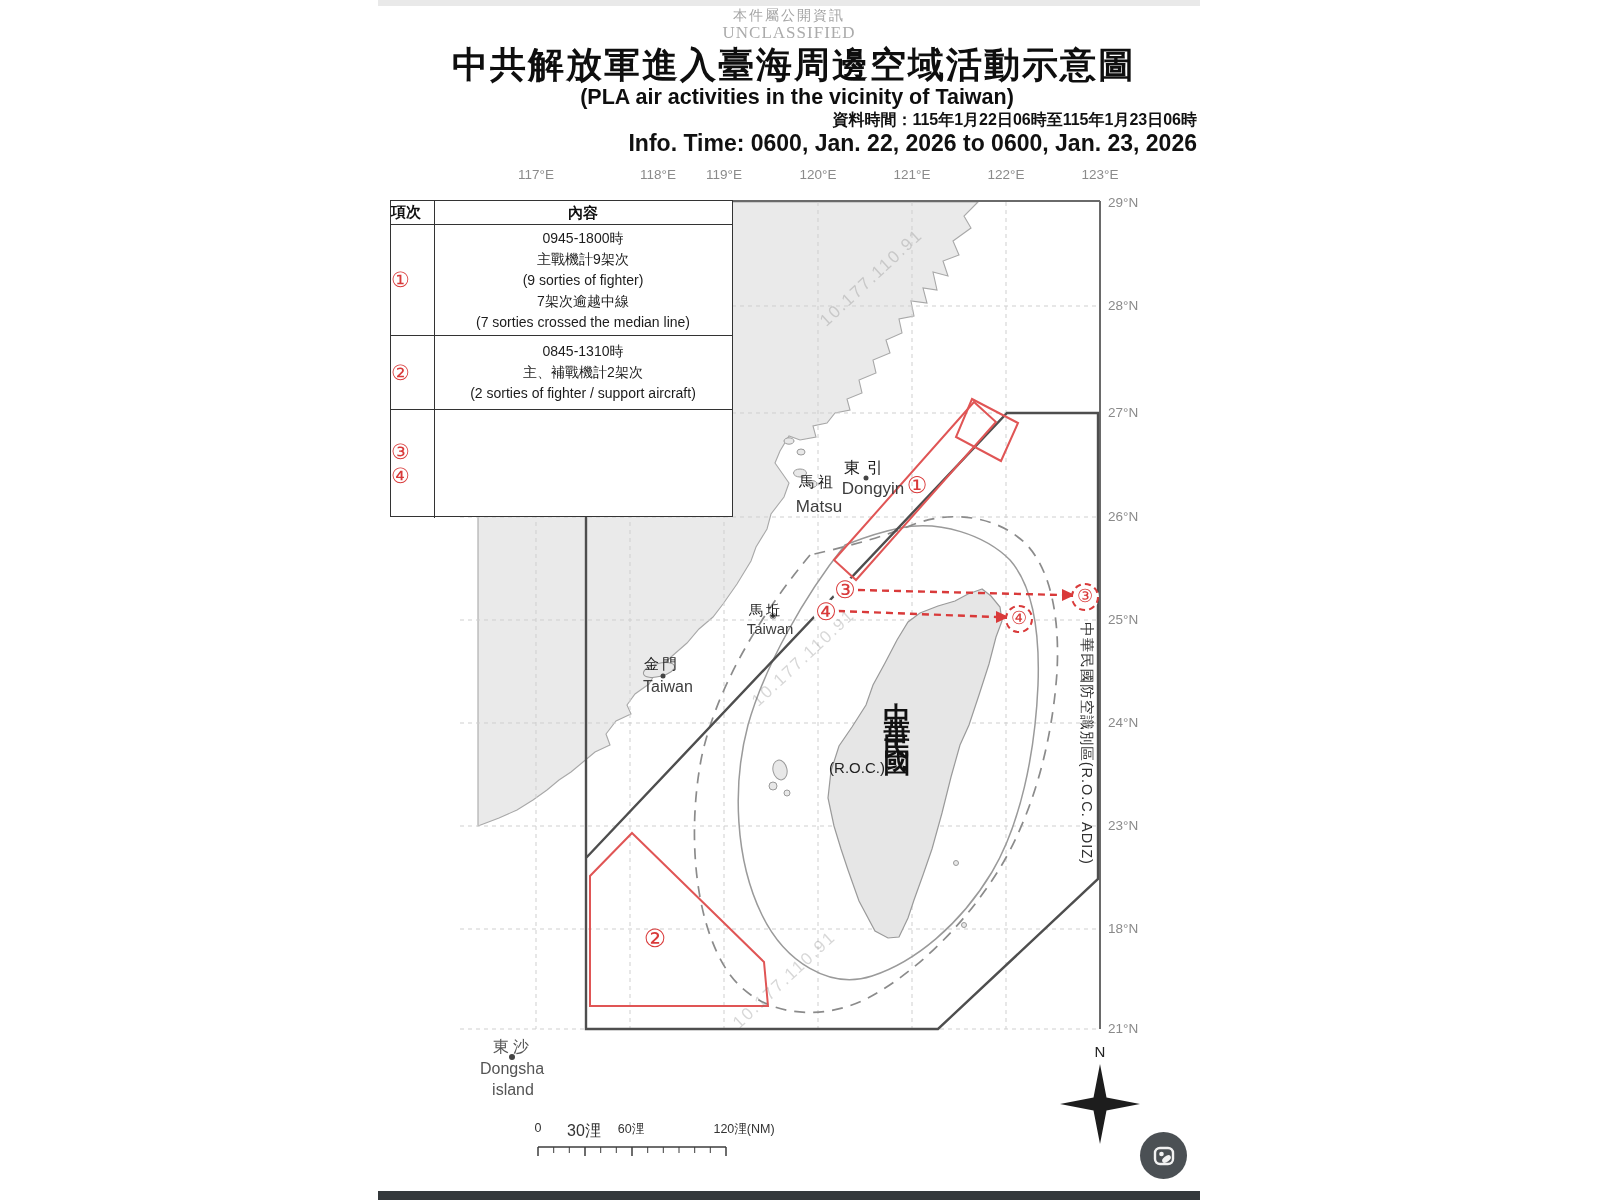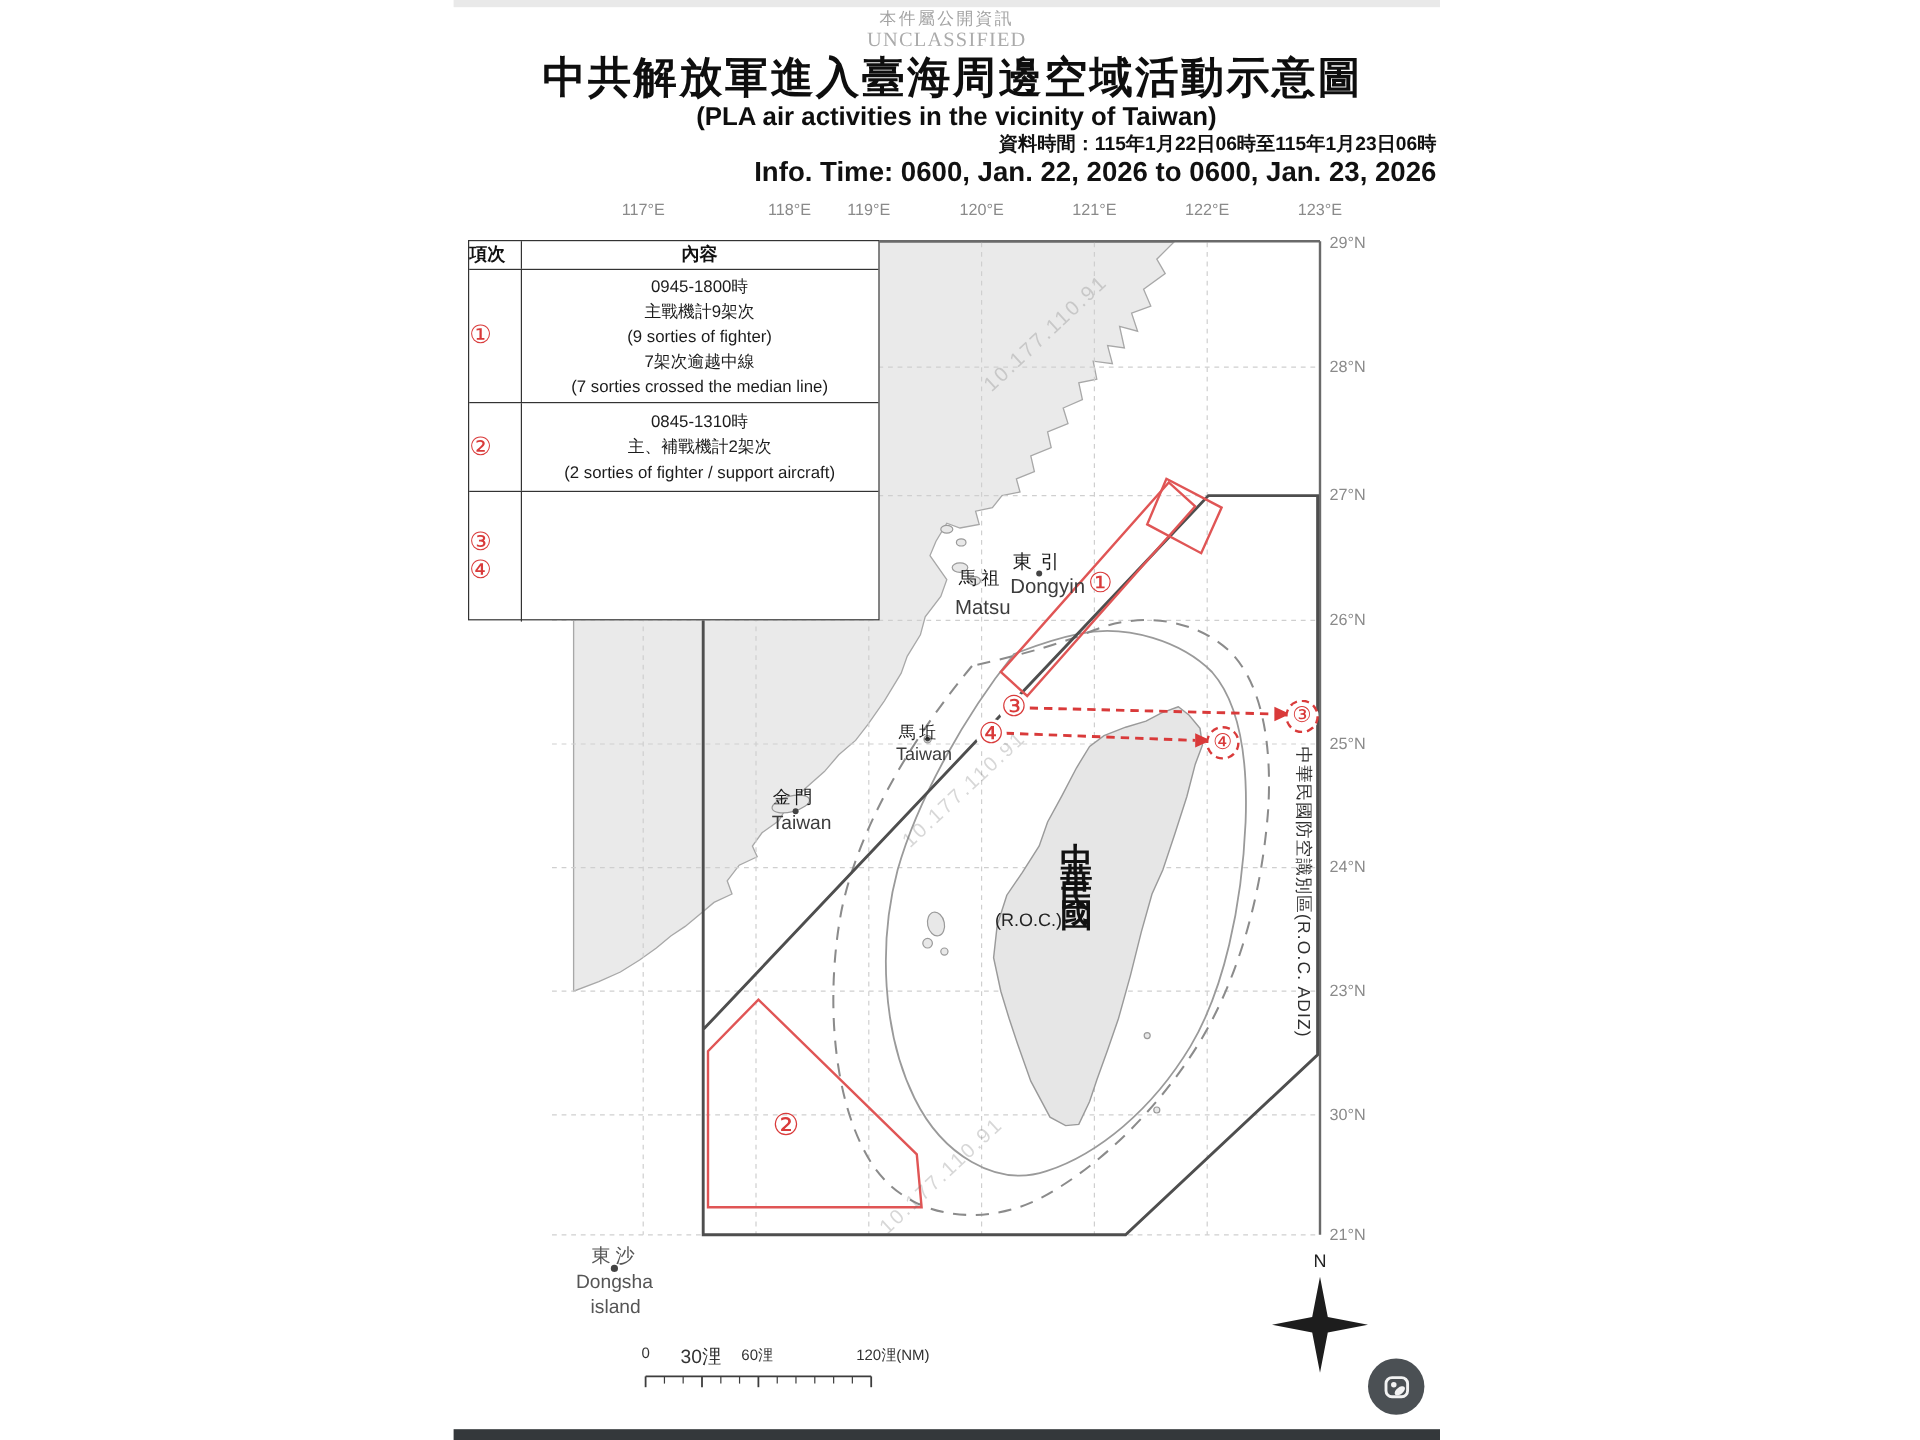--- a/index.html
+++ b/index.html
@@ -58,21 +58,21 @@
   <div class="abs ctr tickL" style="left:1006px;top:167px;">122°E</div>
   <div class="abs ctr tickL" style="left:1100px;top:167px;">123°E</div>
 
   <div class="abs tickL" style="left:1108px;top:195px;">29°N</div>
   <div class="abs tickL" style="left:1108px;top:298px;">28°N</div>
   <div class="abs tickL" style="left:1108px;top:405px;">27°N</div>
   <div class="abs tickL" style="left:1108px;top:509px;">26°N</div>
   <div class="abs tickL" style="left:1108px;top:612px;">25°N</div>
   <div class="abs tickL" style="left:1108px;top:715px;">24°N</div>
   <div class="abs tickL" style="left:1108px;top:818px;">23°N</div>
-  <div class="abs tickL" style="left:1108px;top:921px;">30°N</div>
+  <div class="abs tickL" style="left:1108px;top:921px;">18°N</div>
   <div class="abs tickL" style="left:1108px;top:1021px;">21°N</div>
 
   <svg class="abs" style="left:378px;top:0;z-index:10;" width="822" height="1200" viewBox="378 0 822 1200">
 
     <polygon points="478,202 978,202 964,216 971,228 953,241 959,255 943,261 948,276 933,272 937,290 923,288 927,303 911,301 914,316 899,319 902,333 886,340 890,353 873,360 876,373 859,380 862,393 847,399 850,410 835,413 827,423 813,426 816,437 800,440 789,436 780,451 775,463 789,483 784,497 771,514 767,529 756,547 751,561 737,584 723,604 713,617 699,629 687,643 671,657 656,672 649,684 635,694 627,705 631,714 616,721 606,734 610,745 595,752 583,762 571,772 559,780 547,790 533,800 517,810 499,818 478,826" fill="#eaeaea" stroke="#a8a8a8" stroke-width="1.1"></polygon>
 
     <g stroke="#cfcfcf" stroke-width="1" stroke-dasharray="4 4" fill="none">
       <line x1="536" y1="202" x2="536" y2="1029"></line>
         <line x1="630" y1="202" x2="630" y2="1029"></line>
       <line x1="724" y1="202" x2="724" y2="1029"></line>

